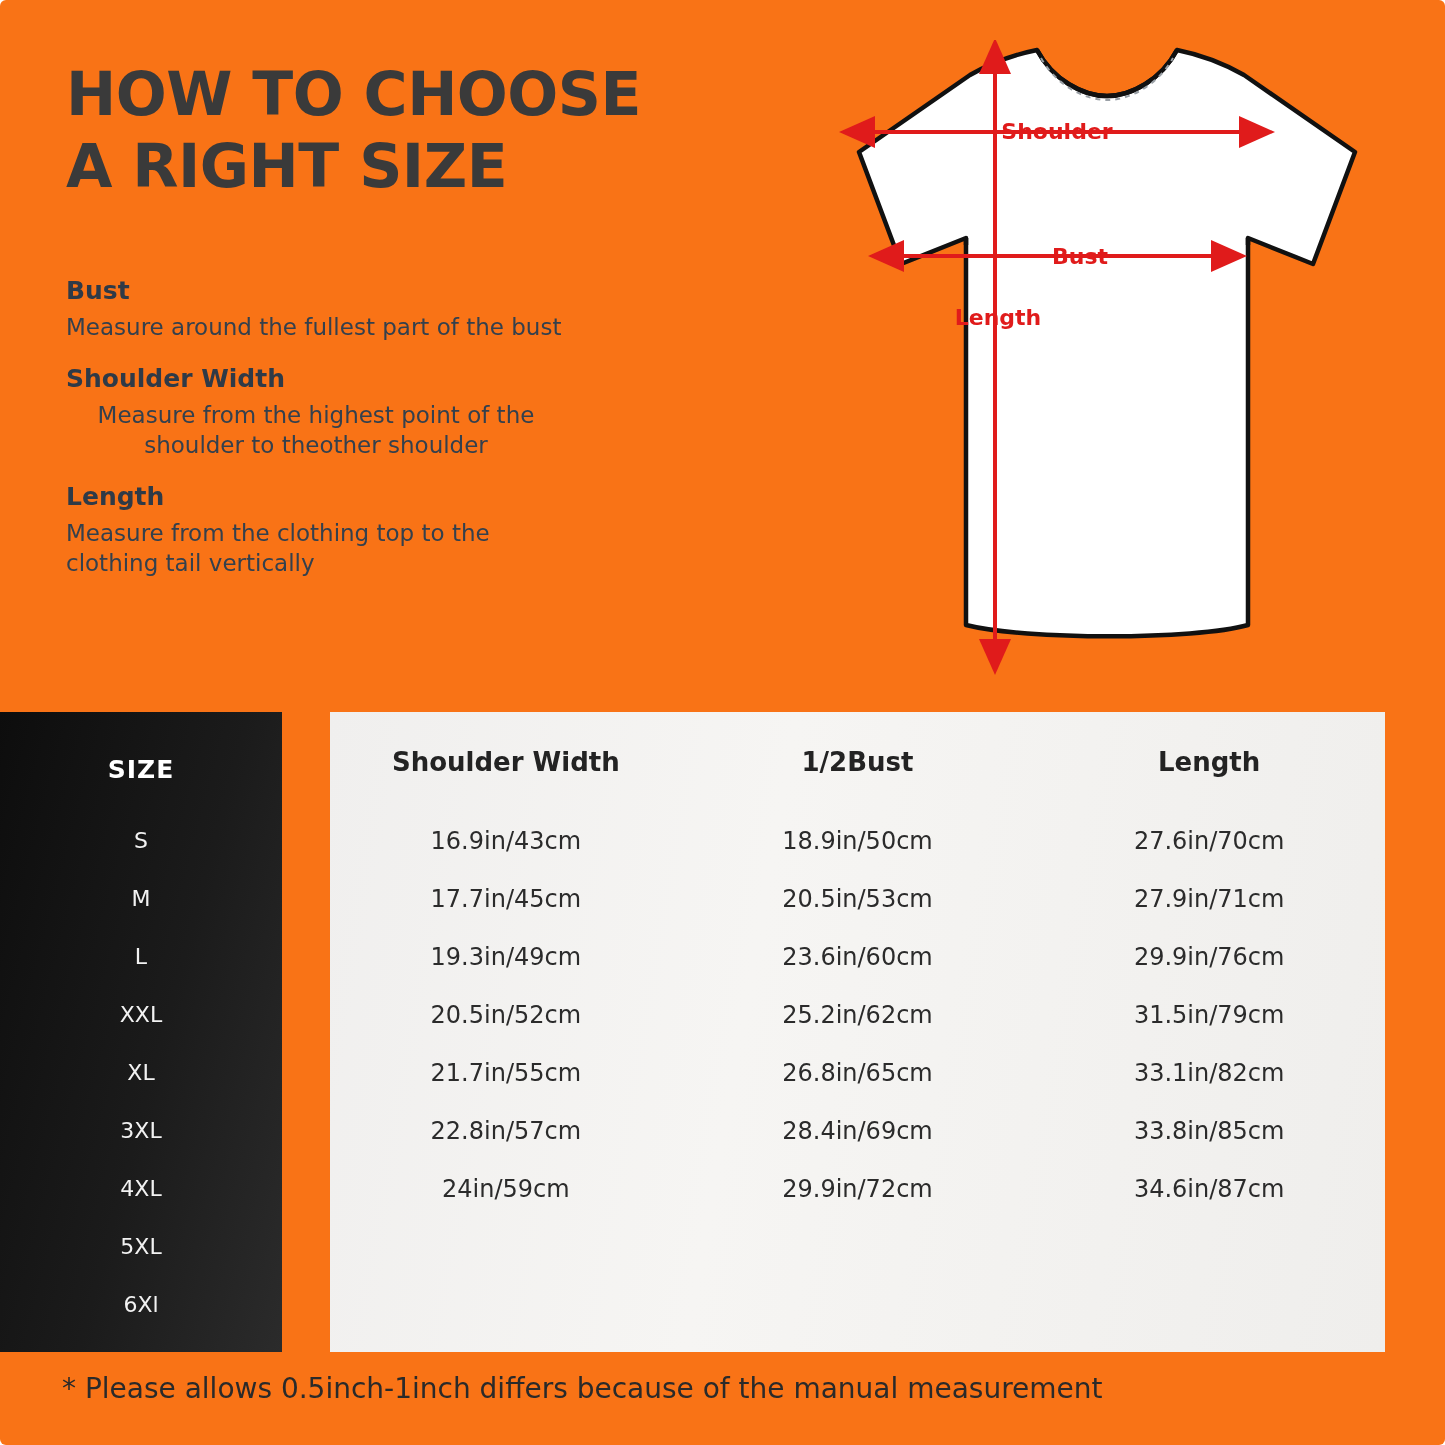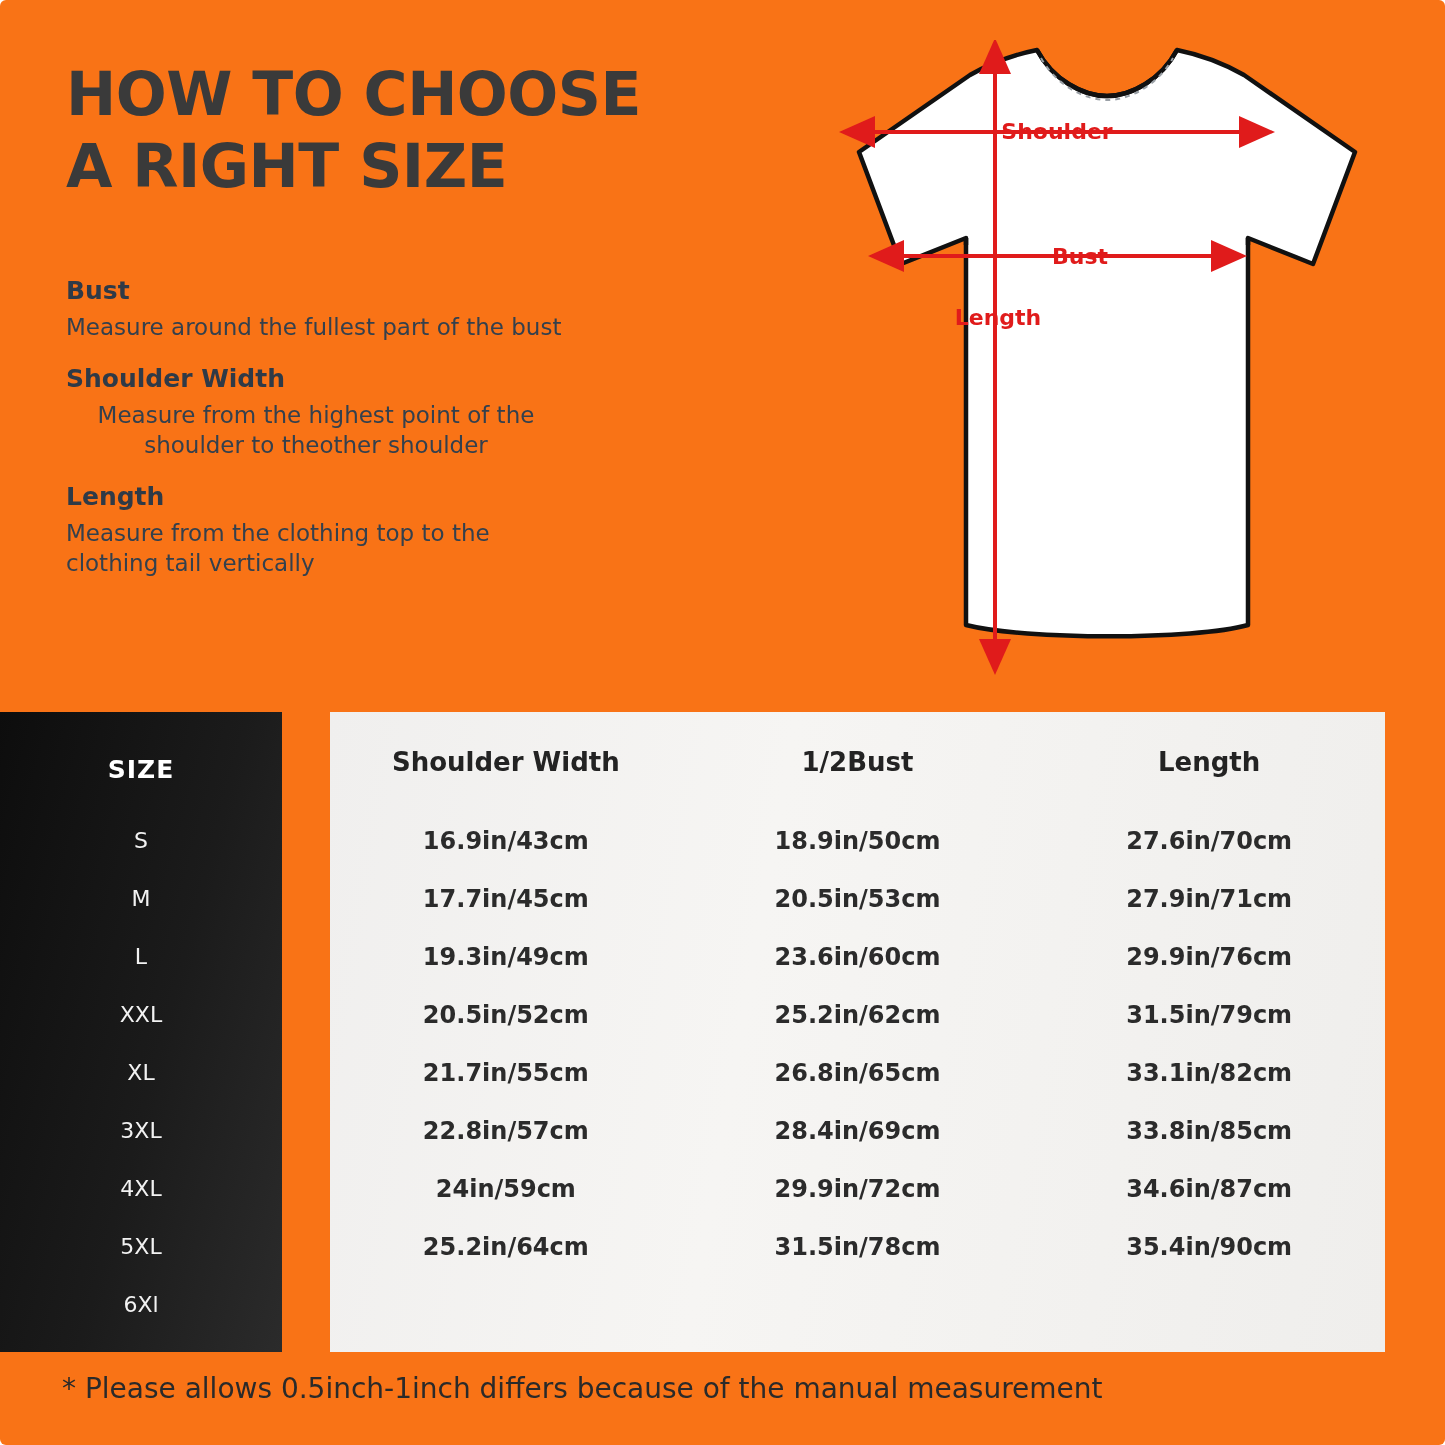--- a/index.html
+++ b/index.html
@@ -134,21 +134,21 @@
     color: #232323;
     height: 100px;
     vertical-align: middle;
     padding: 0;
   }
   .data-grid td {
     font-size: 24px;
     color: #2b2b2b;
     height: 58px;
     text-align: center;
-    font-weight: 700;
+    font-weight: 400;
     padding: 0;
   }
 
   .footnote {
     position: absolute;
     left: 62px;
     top: 1372px;
     font-size: 28px;
     color: #2a2a2a;
     font-weight: 400;
@@ -288,25 +288,20 @@
           <tr>
             <td>22.8in/57cm</td>
             <td>28.4in/69cm</td>
             <td>33.8in/85cm</td>
           </tr>
           <tr>
             <td>24in/59cm</td>
             <td>29.9in/72cm</td>
             <td>34.6in/87cm</td>
           </tr>
-          <tr>
-            <td>25.2in/64cm</td>
-            <td>31.5in/78cm</td>
-            <td>35.4in/90cm</td>
-          </tr>
         </tbody>
       </table>
     </div>
   </div>
 
   <div class="footnote">* Please allows 0.5inch-1inch differs because of the  manual measurement</div>
 
 </div>
 
 </body></html>

